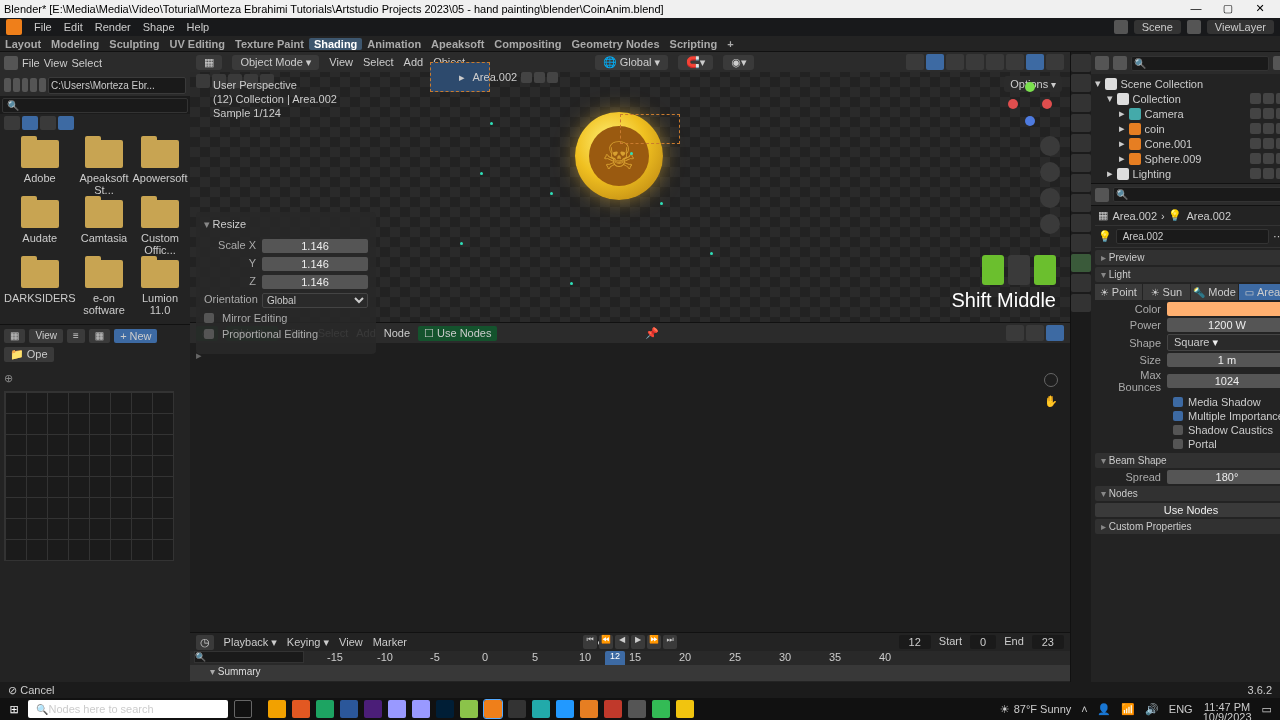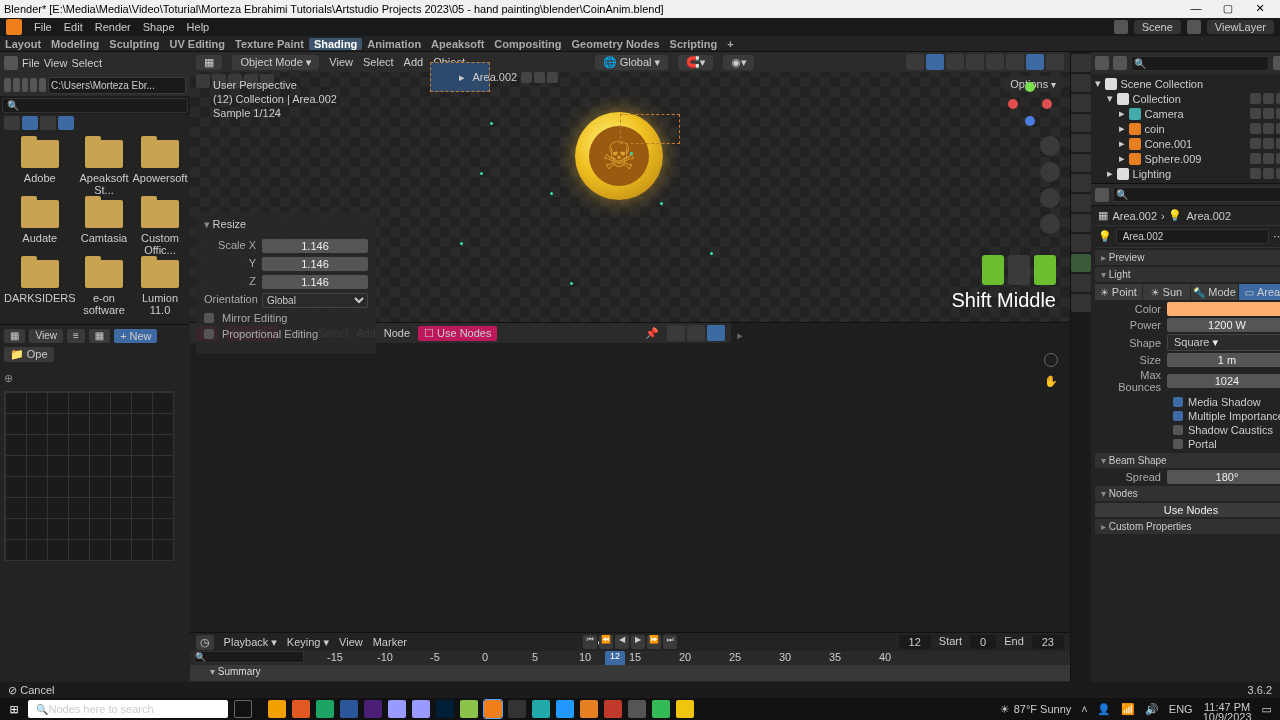--- a/index.html
+++ b/index.html
@@ -59,23 +59,23 @@
 .vp-keys{position:absolute;bottom:10px;right:14px;text-align:right;}
 .vp-keys .keys{display:flex;gap:4px;justify-content:flex-end;margin-bottom:4px;}
 .vp-keys .keys div{width:22px;height:30px;background:#3a3a3a;border-radius:3px;}
 .vp-keys .keys div.on{background:#6bbf2e;}
 .vp-keys .txt{font-size:20px;color:#fff;}
 .vp-gizmo{position:absolute;top:30px;right:18px;width:44px;height:44px;}
 .vp-gizmo .ax{position:absolute;width:10px;height:10px;border-radius:50%;}
 .vp-sideicons{position:absolute;top:84px;right:10px;display:flex;flex-direction:column;gap:6px;}
 .vp-sideicons div{width:20px;height:20px;background:#3a3a3a;border-radius:50%;}
 .vp-options{position:absolute;top:24px;right:8px;background:#2b2b2b;padding:2px 6px;border-radius:3px;font-size:10px;}
-.shader{flex:1;background:#1e1e1e;display:flex;border-top:1px solid #111;}
+.shader{flex:1;background:#1e1e1e;display:flex;flex-direction:column;border-top:1px solid #111;}
 .shader .hdr{height:20px;background:#2b2b2b;display:flex;align-items:center;gap:8px;padding:0 6px;font-size:10px;}
-.shader .hdr .pill{background:#be185d;padding:1px 6px;border-radius:2px;}
+.shader .hdr .pill{background:#14532d;padding:1px 6px;border-radius:2px;}
 .shader .hdr .right{margin-left:auto;display:flex;gap:2px;}
 .shader .hdr .right div{width:18px;height:16px;background:#3a3a3a;border-radius:2px;}
 .shader .hdr .right div.on{background:#3d6aa3;}
 .shader .body{flex:1;position:relative;}
 .shader .body .drawer{position:absolute;top:6px;left:6px;color:#666;}
 .shader .body .lens{position:absolute;top:30px;right:12px;width:14px;height:14px;border:1px solid #666;border-radius:50%;}
 .timeline{height:50px;background:#232323;border-top:1px solid #111;}
 .timeline .thdr{height:18px;display:flex;align-items:center;gap:10px;padding:0 6px;font-size:10px;}
 .timeline .thdr .play{display:flex;gap:2px;position:absolute;left:50%;transform:translateX(-50%);}
 .timeline .thdr .play div{width:14px;height:14px;background:#3a3a3a;border-radius:2px;text-align:center;font-size:8px;}

